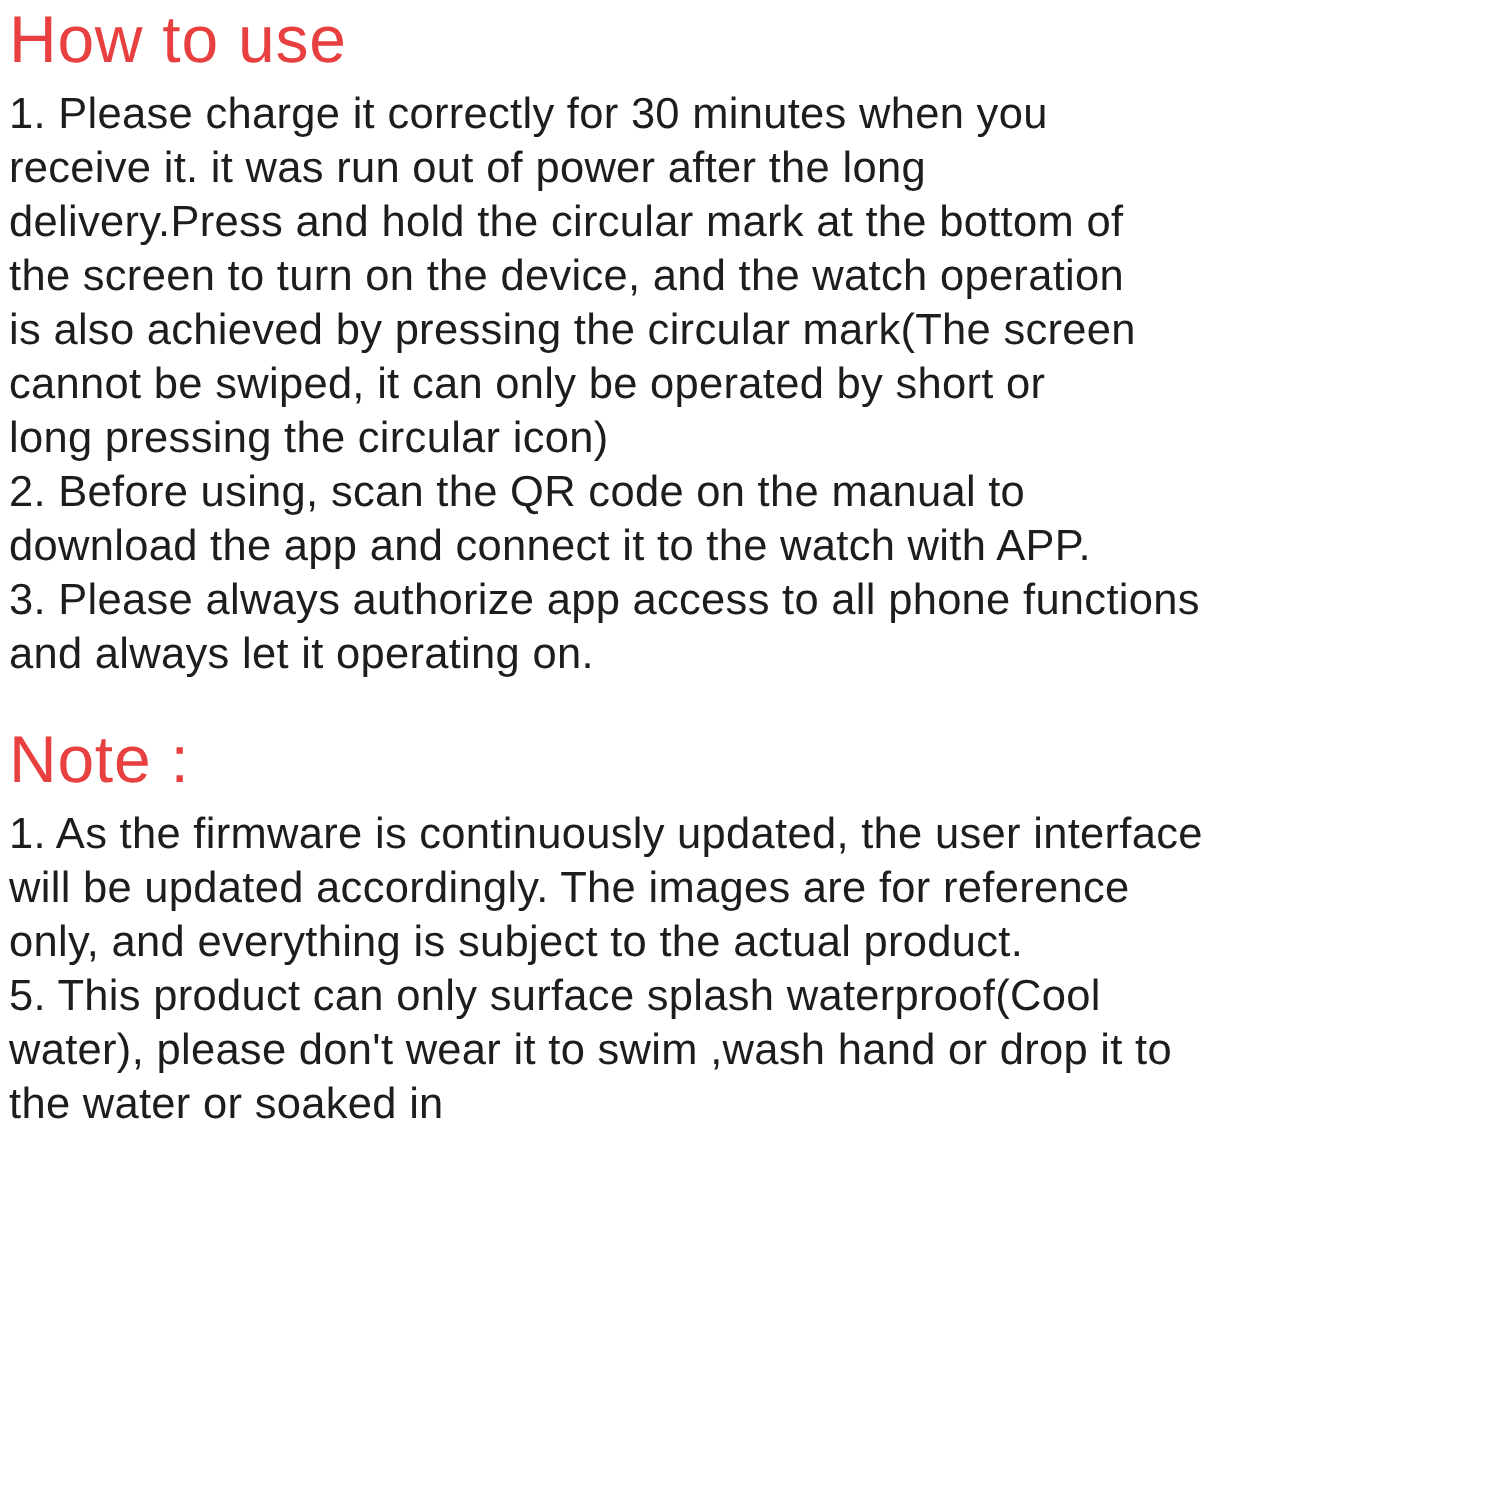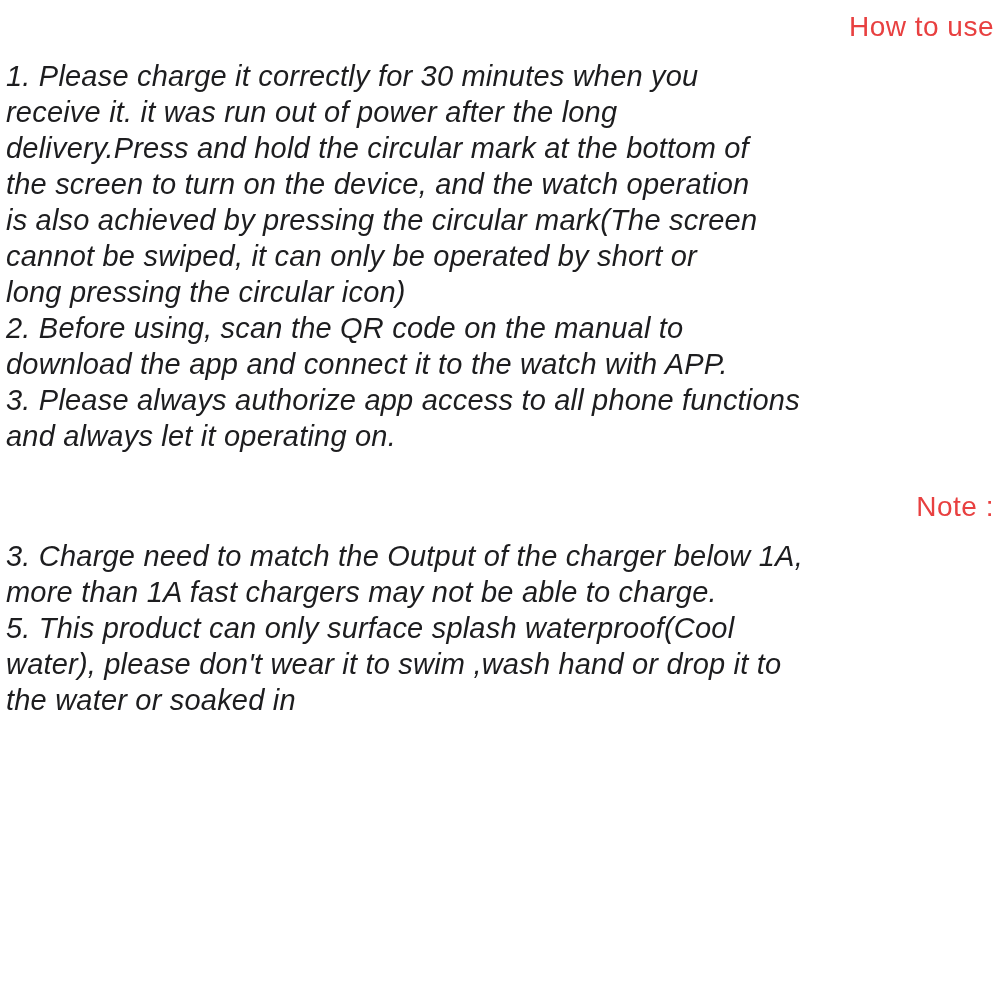--- a/index.html
+++ b/index.html
@@ -18,39 +18,38 @@
   }
   .doc {
     width: 1000px;
     height: 1000px;
     padding: 2px 6px 0 6px;
     font-family: "Liberation Sans", sans-serif;
     color: var(--text);
   }
   .heading {
     margin: 0 0 6px 0;
-    text-align: right;
+    text-align: left;
     color: var(--accent);
-    font-size: 28px;
+    font-size: 44px;
     line-height: 50px;
     font-weight: 400;
     letter-spacing: 0.5px;
   }
   .note-heading {
     margin-top: 28px;
   }
   .item {
     margin: 0;
     white-space: pre-line;
     font-size: 29px;
     line-height: 36px;
     font-weight: 400;
     letter-spacing: 0.2px;
     color: var(--text);
-    font-style: italic;
   }
 </style>
 </head>
 <body>
 
 <div class="doc">
 
   <section>
     <h1 class="heading">How to use</h1>
     <p class="item">1. Please charge it correctly for 30 minutes when you
@@ -61,20 +60,21 @@
 cannot be swiped, it can only be operated by short or
 long pressing the circular icon)</p>
     <p class="item">2. Before using, scan the QR code on the manual to
 download the app and connect it to the watch with APP.</p>
     <p class="item">3. Please always authorize app access to all phone functions
 and always let it operating on.</p>
   </section>
 
   <section>
     <h1 class="heading note-heading">Note :</h1>
-    <p class="item">3. Charge need to match the Output of the charger below 1A,
-more than 1A fast chargers may not be able to charge.</p>
+    <p class="item">1. As the firmware is continuously updated, the user interface
+will be updated accordingly. The images are for reference
+only, and everything is subject to the actual product.</p>
     <p class="item">5. This product can only surface splash waterproof(Cool
 water), please don't wear it to swim ,wash hand or drop it to
 the water or soaked in</p>
   </section>
 
 </div>
 
 </body></html>

